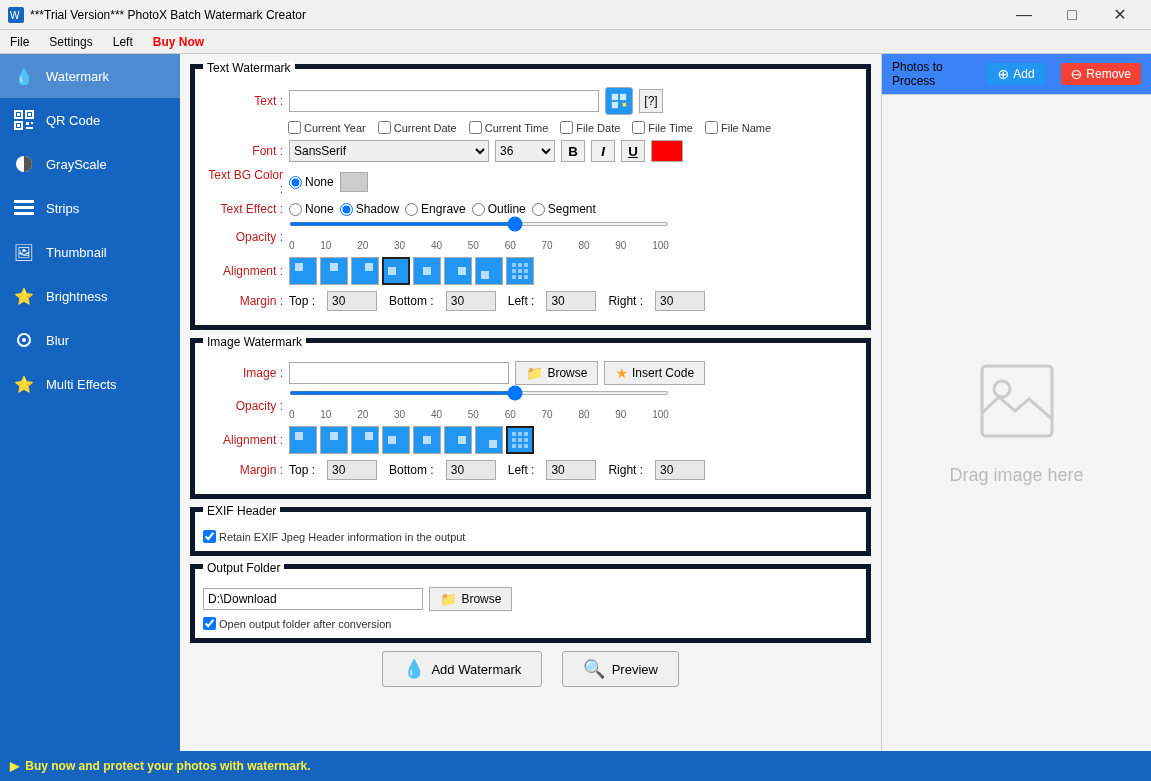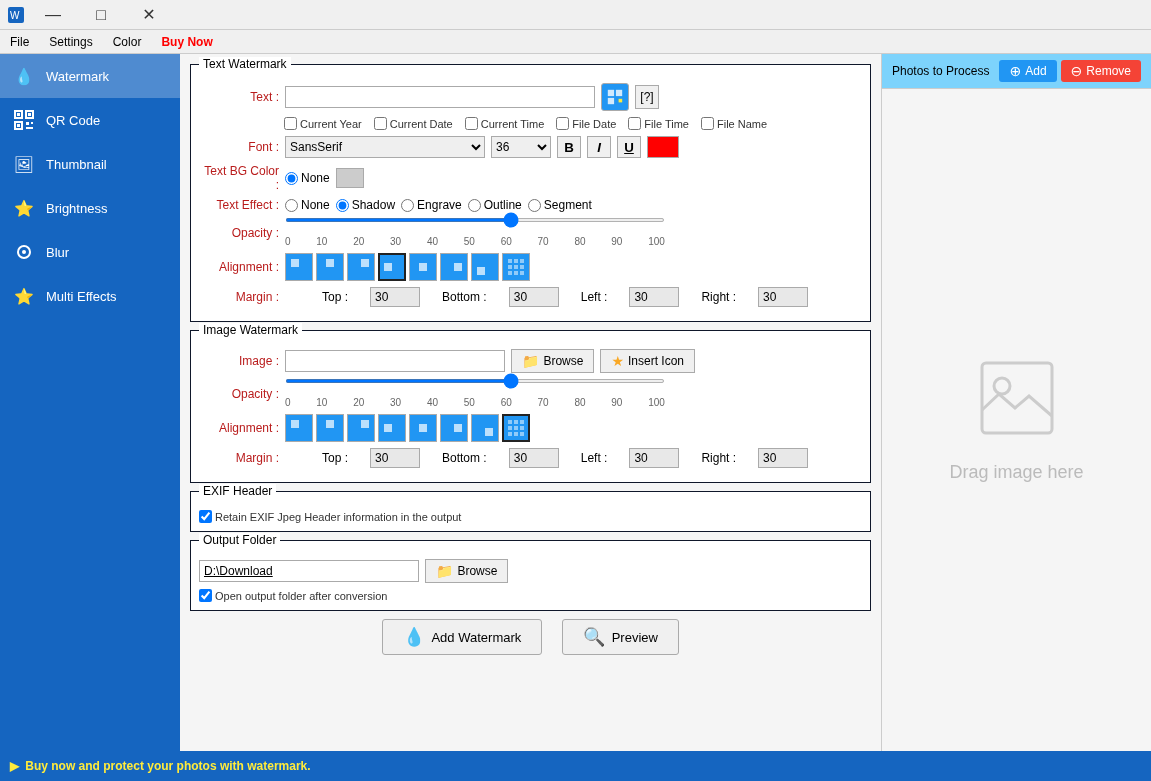--- a/index.html
+++ b/index.html
@@ -83,23 +83,23 @@
       width: 270px;
       background: #f5f5f5;
       border-left: 1px solid #ccc;
       display: flex;
       flex-direction: column;
     }
     .right-panel-header {
       display: flex;
       align-items: center;
       padding: 6px 10px;
-      background: #7dd3fc;
+      background: #3b82f6;
       border-bottom: 1px solid #ccc;
-      gap: 4px;
+      gap: 16px;
     }
     .photos-label { font-size: 12px; flex: 1; }
     .add-btn, .remove-btn {
       display: flex; align-items: center; gap: 4px;
       padding: 3px 10px; border: none; border-radius: 3px;
       cursor: pointer; font-size: 12px;
     }
     .add-btn { background: #2196F3; color: white; }
     .remove-btn { background: #f44336; color: white; }
     .drag-zone {
@@ -136,21 +136,21 @@
     .text-input {
       border: 1px solid #aaa;
       background: white;
       height: 22px;
       padding: 0 4px;
       font-size: 12px;
       outline: none;
     }
     .main-text-input { width: 310px; }
     .image-input { width: 220px; }
-    .folder-input { width: 220px; text-decoration: underline; }
+    .folder-input { width: 220px; }
 
     
     .checkbox-row {
       display: flex;
       align-items: center;
       gap: 12px;
       padding-left: 85px;
       margin-bottom: 6px;
       flex-wrap: wrap;
     }
@@ -196,23 +196,22 @@
       width: 28px; height: 28px; border: 1px solid #aaa;
       background: #2196F3; cursor: pointer;
       display: flex; align-items: center; justify-content: center;
       padding: 2px;
     }
     .align-btn.selected { border: 2px solid #333; }
     .align-btn svg { width: 20px; height: 20px; }
 
     
     .margin-row {
-      display: flex; align-items: center; gap: 22px;
+      display: flex; align-items: center; gap: 12px;
       font-size: 12px;
-      margin-left: 37px;
     }
     .margin-input {
       width: 50px; height: 20px; border: 1px solid #aaa;
       background: #e8e8e8; padding: 0 4px; font-size: 12px;
     }
 
     
     .browse-btn {
       display: flex; align-items: center; gap: 4px;
       padding: 3px 10px; border: 1px solid #aaa;
@@ -254,21 +253,21 @@
 
     
     .import-btn {
       width: 28px; height: 28px; border: 1px solid #aaa;
       background: #2196F3; cursor: pointer; 
       display: flex; align-items: center; justify-content: center;
       color: white; font-size: 14px;
     }
 
     .section-wrapper {
-      border: 1px solid #0f172a;
+      border: 5px solid #0f172a;
       background: white;
       margin-bottom: 8px;
       padding: 10px 8px 8px 8px;
       position: relative;
     }
     .section-header {
       position: absolute;
       top: -8px;
       left: 8px;
       background: white;
@@ -288,31 +287,32 @@
 </head>
 <body>
 
 <div class="title-bar">
   <div style="width:16px;height:16px;margin-right:6px;">
     <svg viewBox="0 0 16 16" width="16" height="16">
         <rect width="16" height="16" fill="#1565c0" rx="2"></rect>
         <text x="2" y="12" font-size="10" fill="white">W</text>
       </svg>
   </div>
+  <span style="font-size:12px;flex:1;">***Trial Version*** PhotoX Batch Watermark Creator</span>
   <div class="title-bar-controls">
     <button class="title-bar-btn">—</button>
     <button class="title-bar-btn">□</button>
     <button class="title-bar-btn close">✕</button>
   </div>
 </div>
 
 <div class="menu-bar">
   <div class="menu-item">File</div>
   <div class="menu-item">Settings</div>
-  <div class="menu-item">Color</div>
+  <div class="menu-item">Left</div>
   <div class="menu-item buy-now">Buy Now</div>
 </div>
 
 <div class="main-layout">
 
   <div class="sidebar">
     <div class="sidebar-item active">
       <div class="sidebar-icon">💧</div>
       <span>Watermark</span>
     </div>
@@ -324,20 +324,39 @@
           <rect x="12" y="1" width="7" height="7" fill="none" stroke="white" stroke-width="2"></rect>
           <rect x="14" y="3" width="3" height="3" fill="white"></rect>
           <rect x="1" y="12" width="7" height="7" fill="none" stroke="white" stroke-width="2"></rect>
           <rect x="3" y="14" width="3" height="3" fill="white"></rect>
           <rect x="12" y="12" width="3" height="3" fill="white"></rect>
           <rect x="17" y="12" width="2" height="2" fill="white"></rect>
           <rect x="12" y="17" width="7" height="2" fill="white"></rect>
         </svg>
       </div>
       <span>QR Code</span>
+    </div>
+    <div class="sidebar-item">
+      <div class="sidebar-icon">
+        <svg viewBox="0 0 20 20" width="20" height="20">
+          <circle cx="10" cy="10" r="8" fill="white"></circle>
+          <path d="M10 2 A8 8 0 0 1 10 18 Z" fill="#555"></path>
+        </svg>
+      </div>
+      <span>GrayScale</span>
+    </div>
+    <div class="sidebar-item">
+      <div class="sidebar-icon">
+        <svg viewBox="0 0 20 20" width="20" height="20">
+          <rect y="2" width="20" height="3" fill="white"></rect>
+          <rect y="8" width="20" height="3" fill="white"></rect>
+          <rect y="14" width="20" height="3" fill="white"></rect>
+        </svg>
+      </div>
+      <span>Strips</span>
     </div>
     <div class="sidebar-item">
       <div class="sidebar-icon">🖼</div>
       <span>Thumbnail</span>
     </div>
     <div class="sidebar-item">
       <div class="sidebar-icon">⭐</div>
       <span>Brightness</span>
     </div>
     <div class="sidebar-item">
@@ -572,21 +591,21 @@
 
       <div class="form-row mt8">
         <div class="form-label">Image :</div>
         <input type="text" class="text-input image-input" value="" style="">
         <button class="browse-btn">
           <span style="color:#f9a825;font-size:14px;">📁</span>
           <span>Browse</span>
         </button>
         <button class="insert-icon-btn">
           <span style="color:#f9a825;font-size:14px;">★</span>
-          <span>Insert Icon</span>
+          <span>Insert Code</span>
         </button>
       </div>
 
       <div class="form-row">
         <div class="form-label">Opacity :</div>
         <div>
           <div style="position:relative;width:380px;height:16px;">
             <input type="range" min="0" max="100" value="60" style="width: 380px; position: absolute; top: 0px; left: 0px;">
           </div>
           <div class="slider-labels">

